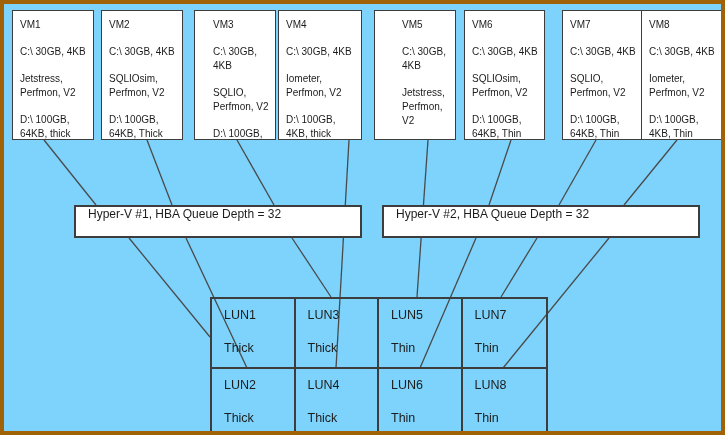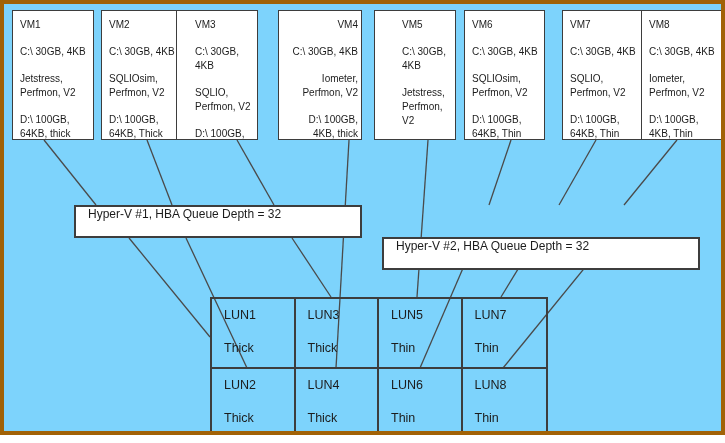--- a/index.html
+++ b/index.html
@@ -91,27 +91,27 @@
     <p>C:\ 30GB, 4KB</p>
     <p>Jetstress, Perfmon, V2</p>
     <p>D:\ 100GB, 64KB, thick</p>
   </div>
   <div class="vm-box" style="left:97px;width:82px;">
     <p>VM2</p>
     <p>C:\ 30GB, 4KB</p>
     <p>SQLIOsim, Perfmon, V2</p>
     <p>D:\ 100GB, 64KB, Thick</p>
   </div>
-  <div class="vm-box" style="left:172px;width:82px;padding-left:18px;">
+  <div class="vm-box" style="left:190px;width:82px;padding-left:18px;">
     <p>VM3</p>
     <p>C:\ 30GB, 4KB</p>
     <p>SQLIO, Perfmon, V2</p>
     <p>D:\ 100GB, 64KB, Thick</p>
   </div>
-  <div class="vm-box" style="left:274px;width:84px;text-align:right;">
+  <div class="vm-box" style="left:274px;width:84px;">
     <p>VM4</p>
     <p>C:\ 30GB, 4KB</p>
     <p>Iometer, Perfmon, V2</p>
     <p>D:\ 100GB, 4KB, thick</p>
   </div>
   <div class="vm-box" style="left:370px;width:82px;padding-left:27px;">
     <p>VM5</p>
     <p>C:\ 30GB, 4KB</p>
     <p>Jetstress, Perfmon, V2</p>
     <p>D:\ 100GB, 64KB, Thin</p>
@@ -131,21 +131,21 @@
   <div class="vm-box" style="left:637px;width:83px;">
     <p>VM8</p>
     <p>C:\ 30GB, 4KB</p>
     <p>Iometer, Perfmon, V2</p>
     <p>D:\ 100GB, 4KB, Thin</p>
   </div>
 
   <div class="hv-box" style="left:70px;width:288px;">
     <span>Hyper-V #1, HBA Queue Depth = 32</span>
   </div>
-  <div class="hv-box" style="left:378px;width:318px;margin-top:32px;">
+  <div class="hv-box" style="left:378px;width:318px;">
     <span>Hyper-V #2, HBA Queue Depth = 32</span>
   </div>
 
   <div id="lun-grid">
     <div class="lun-cell">
       <div>LUN1</div>
       <div class="lun-type">Thick</div>
     </div>
     <div class="lun-cell">
       <div>LUN3</div>

